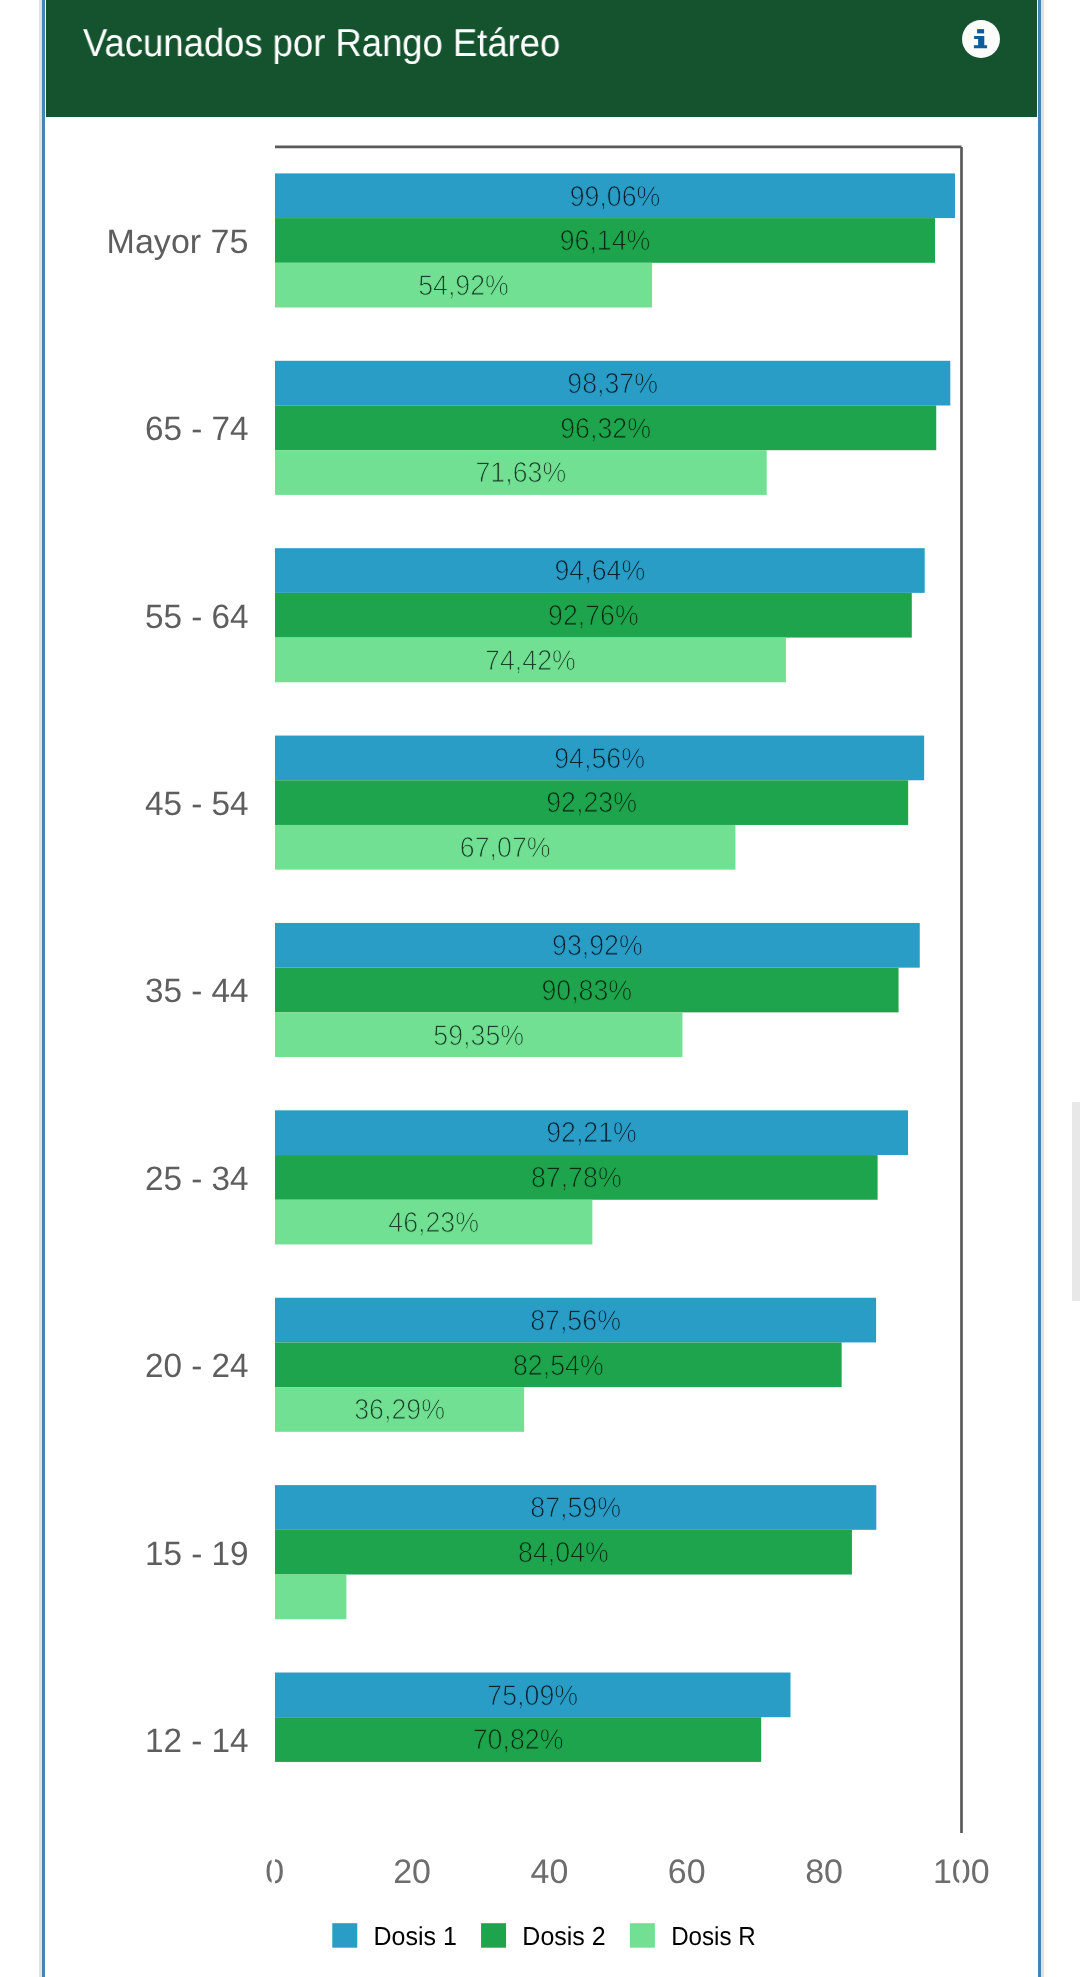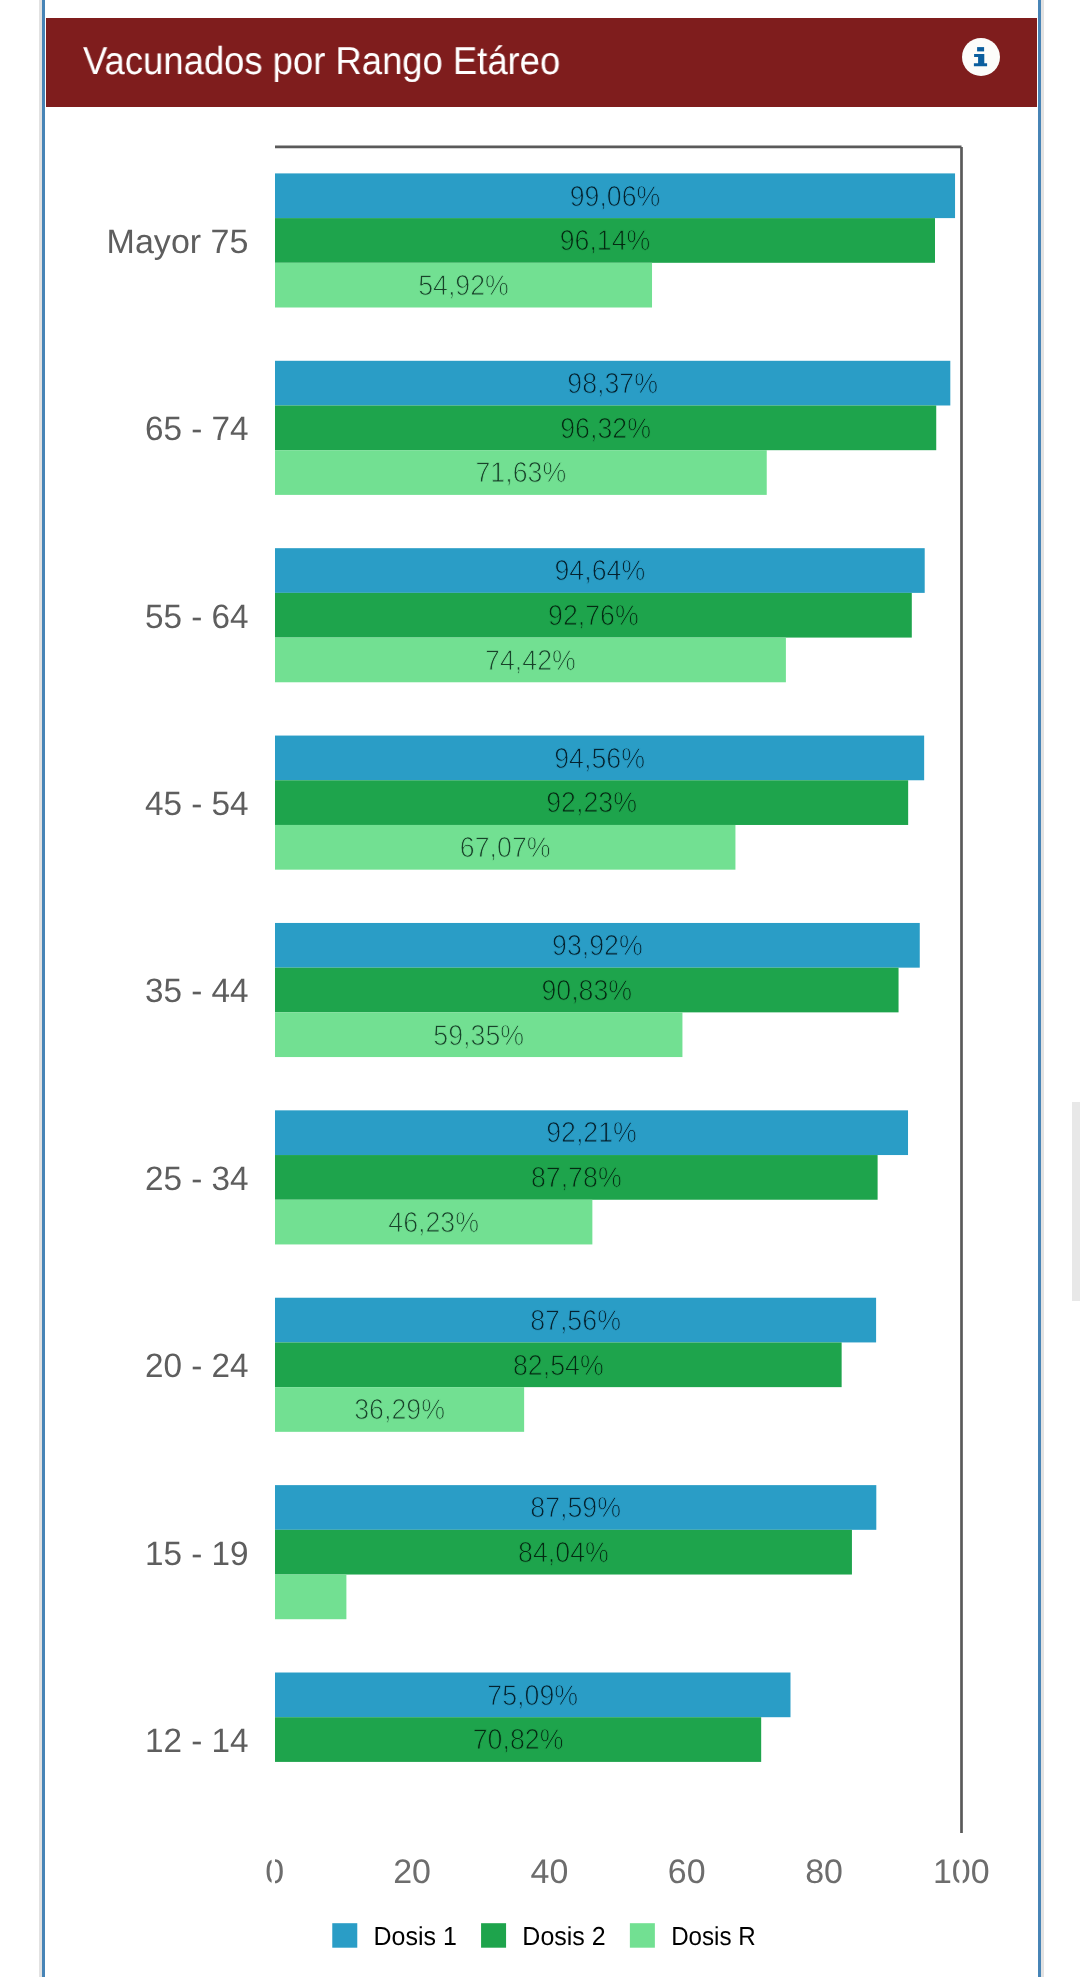--- a/index.html
+++ b/index.html
@@ -1,21 +1,21 @@
 <!DOCTYPE html>
 <html><head>
 <meta charset="utf-8">
 <style>
   html,body{margin:0;padding:0;}
   body{width:1080px;height:1977px;background:#ffffff;font-family:"Liberation Sans",sans-serif;overflow:hidden;-webkit-font-smoothing:antialiased;text-rendering:geometricPrecision;}
   .page{position:absolute;inset:0;background:#fff;}
   .card{position:absolute;left:42px;top:0;width:999px;height:1977px;background:#fff;border-left:3px solid #4784b6;border-right:3px solid #4784b6;box-sizing:border-box;}
   .card-shadow-l{position:absolute;left:39px;top:0;width:3px;height:1977px;background:#e2e2e2;}
   .card-shadow-r{position:absolute;left:1041px;top:0;width:3px;height:1977px;background:#e2e2e2;}
-  .hdr{position:absolute;left:45.6px;top:0;width:991px;height:89px;background:#7f1d1d;margin-top:18px;}
+  .hdr{position:absolute;left:45.6px;top:0;width:991px;height:117px;background:#14532d;}
   .hdr-title{position:absolute;left:37.4px;top:24px;font-size:39px;line-height:1;color:#fff;letter-spacing:0;transform:scaleX(0.934) translateZ(0);transform-origin:0 0;white-space:nowrap;will-change:transform;}
   .info-icon{position:absolute;left:916px;top:19.5px;width:38px;height:38px;}
   .chart{position:absolute;left:0;top:0;width:1080px;height:1977px;will-change:transform;}
   .scrollbar-track{position:absolute;left:1072px;top:0;width:8px;height:1977px;background:#ffffff;}
   .scrollbar-thumb{position:absolute;left:1072px;top:1102px;width:8px;height:199px;background:#e8e8e8;}
 </style>
 </head>
 <body>
 
 <div class="page">

